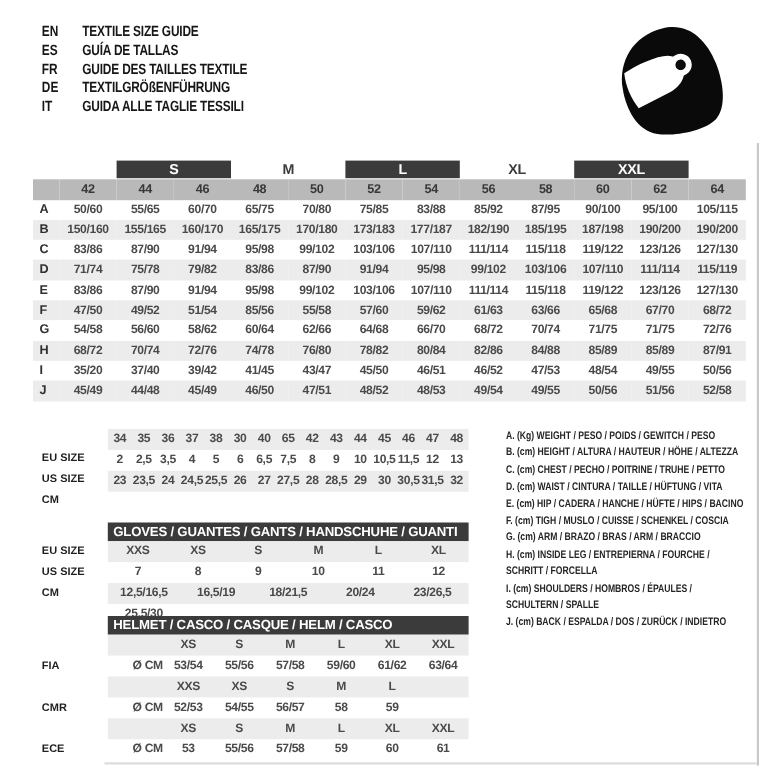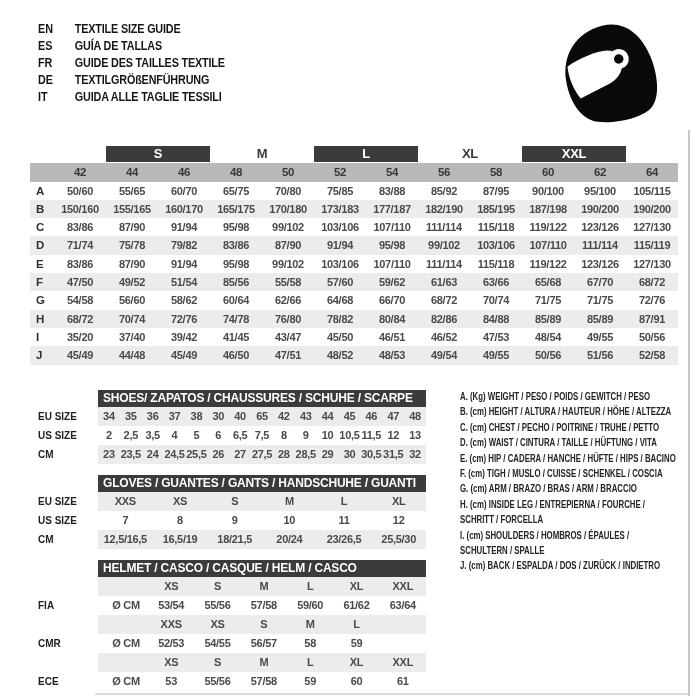--- a/index.html
+++ b/index.html
@@ -28,21 +28,21 @@
   .section .labels{width:60px;flex:none;}
   .section .tbl{width:328px;flex:none;}
   .lab{height:19px;line-height:19px;font-size:10px;font-weight:bold;color:#1f1f1f;white-space:nowrap;}
   .lab.sp{height:17px;}
   .thead{height:17px;line-height:17px;background:var(--dark-bar);color:#ffffff;font-size:12px;
          font-weight:bold;padding-left:5px;letter-spacing:-0.2px;white-space:nowrap;}
   .trow{display:grid;height:19px;}
   .trow.stripe{background:var(--stripe);}
   .tcell{text-align:center;line-height:19px;font-size:11px;font-weight:bold;
          color:var(--value-text);letter-spacing:-0.3px;white-space:nowrap;}
-  .tcell.unit{text-align:center;padding-left:6px;}
+  .tcell.unit{text-align:right;padding-left:6px;}
   
   .legend{position:absolute;left:460px;top:389px;width:292px;transform:scaleX(0.783);transform-origin:left top;}
   .legend-item{margin:0;font-size:10px;font-weight:bold;line-height:15.4px;color:#242424;white-space:pre-line;}
   
   .vline{position:absolute;left:688px;top:130px;width:2px;height:566px;background:var(--border-line);}
   .hline{position:absolute;left:95px;top:693px;width:593px;height:2px;background:#dcdcdc;}
 </style>
 </head>
 <body>
 
@@ -236,21 +236,20 @@
 
 <div class="bottom">
   <div class="section">
     <div class="labels">
         <div class="lab sp"></div>
         <div class="lab">EU SIZE</div>
         <div class="lab">US SIZE</div>
         <div class="lab">CM</div>
       </div>
     <div class="tbl">
-        <div class="thead">SHOES/ ZAPATOS / CHAUSSURES / SCHUHE / SCARPE</div>
         <div class="trow stripe" style="grid-template-columns: repeat(15, 1fr);">
           <div class="tcell">34</div>
           <div class="tcell">35</div>
           <div class="tcell">36</div>
           <div class="tcell">37</div>
           <div class="tcell">38</div>
           <div class="tcell">30</div>
           <div class="tcell">40</div>
           <div class="tcell">65</div>
           <div class="tcell">42</div>
@@ -315,21 +314,21 @@
           <div class="tcell">XL</div>
         </div>
         <div class="trow" style="grid-template-columns: repeat(6, 1fr);">
           <div class="tcell">7</div>
           <div class="tcell">8</div>
           <div class="tcell">9</div>
           <div class="tcell">10</div>
           <div class="tcell">11</div>
           <div class="tcell">12</div>
         </div>
-        <div class="trow stripe" style="grid-template-columns: repeat(6, 1fr);">
+        <div class="trow stripe" style="grid-template-columns: repeat(5, 1fr);">
           <div class="tcell">12,5/16,5</div>
           <div class="tcell">16,5/19</div>
           <div class="tcell">18/21,5</div>
           <div class="tcell">20/24</div>
           <div class="tcell">23/26,5</div>
           <div class="tcell">25,5/30</div>
         </div>
       </div>
   </div>
   <div class="section">

